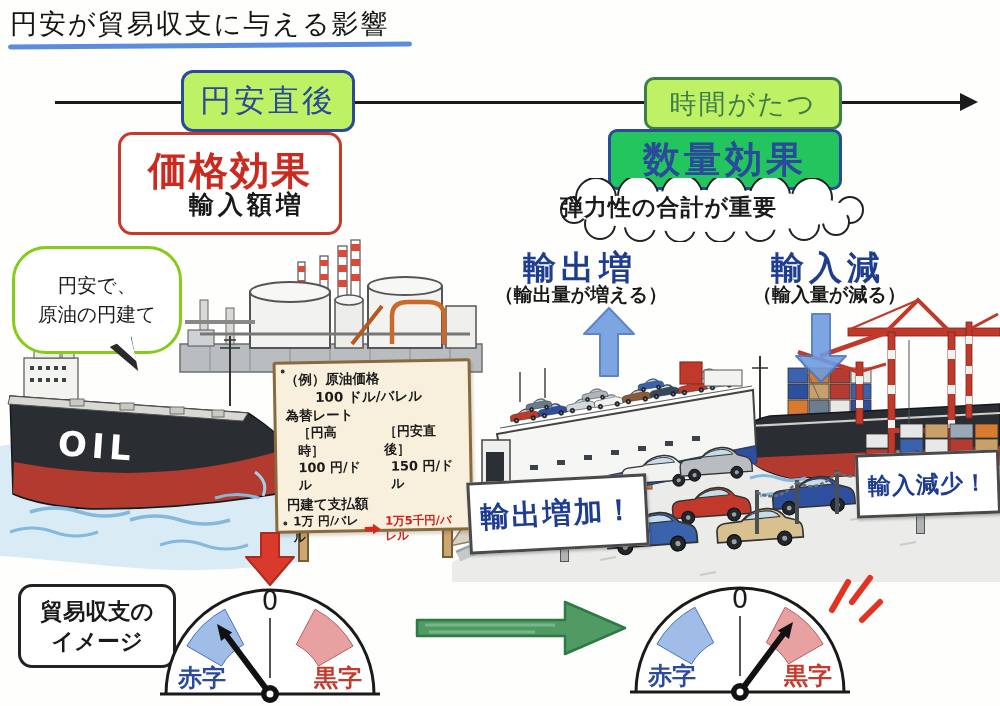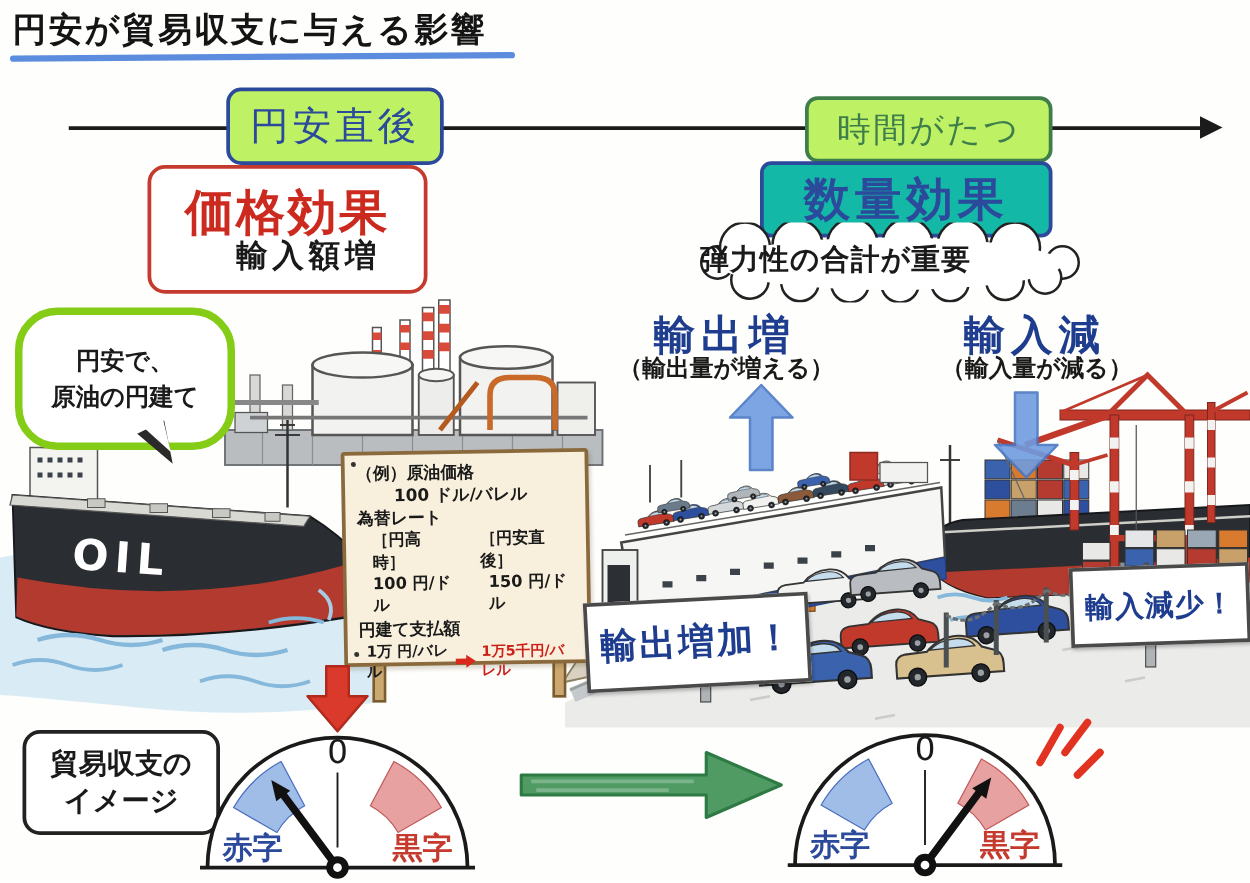--- a/index.html
+++ b/index.html
@@ -2,46 +2,46 @@
 <html><head>
 <meta charset="utf-8">
 <style>
   html,body{margin:0;padding:0;background:#ffffff;}
   #canvas{position:relative;width:1000px;height:706px;background:#fefefc;overflow:hidden;
           font-family:"DejaVu Sans",sans-serif;color:#1a1a1a;}
   .abs{position:absolute;}
   .ctr{display:flex;align-items:center;justify-content:center;text-align:center;}
 
   
-  .page-title{left:10px;top:6px;font-size:27px;font-weight:700;letter-spacing:2px;color:#141414;text-align:center;}
+  .page-title{left:10px;top:6px;font-size:27px;font-weight:400;letter-spacing:2px;color:#141414;text-align:center;}
   .title-underline{left:8px;top:43px;width:404px;height:5px;background:#4a7fd9;border-radius:3px;
                    transform:rotate(-0.4deg);opacity:.9;}
 
   
   .tl-line{left:55px;top:101px;width:912px;height:3px;background:#1b1b1b;}
   .tl-head{left:960px;top:93px;width:0;height:0;border-left:18px solid #1b1b1b;
            border-top:9px solid transparent;border-bottom:9px solid transparent;}
   .phase-box{background:#bef264;border-radius:12px;font-weight:400;margin-left:47px;}
   .phase-left{left:134px;top:70px;width:168px;height:56px;border:3.5px solid #2b4a9b;
               color:#2b4a9b;font-size:31px;letter-spacing:3px;}
   .phase-right{left:597px;top:77px;width:192px;height:47px;border:3px solid #3f7d4a;
                color:#3f7d4a;font-size:27px;letter-spacing:2px;border-radius:10px;}
 
   
   .price-box{left:118px;top:132px;width:218px;height:97px;border:3.5px solid #c43b2e;
              border-radius:14px;background:#fff;flex-direction:column;gap:2px;justify-content:center;}
   .price-title{font-size:39px;font-weight:700;color:#cc2a1e;letter-spacing:2px;line-height:1;}
   .price-sub{font-size:25px;font-weight:700;color:#191919;letter-spacing:4px;line-height:1;padding-left:34px;}
   .qty-box{left:608px;top:129px;width:228px;height:55px;border:3.5px solid #2b4a9b;border-radius:9px;
-           background:#14b8a6;color:#2b4a9b;font-size:37px;font-weight:700;letter-spacing:4px;}
+           background:#22c55e;color:#2b4a9b;font-size:37px;font-weight:700;letter-spacing:4px;}
   .cloud-text{left:560px;top:192px;width:306px;font-size:23px;font-weight:600;letter-spacing:1px;text-align:left;}
 
   
-  .bubble{left:12px;top:246px;width:164px;height:102px;border:6px solid #84cc16;border-radius:34px;
-          background:#fff;flex-direction:column;font-size:19.5px;font-weight:700;line-height:1.5;}
+  .bubble{left:12px;top:246px;width:164px;height:102px;border:3px solid #84cc16;border-radius:34px;
+          background:#fff;flex-direction:column;font-size:19.5px;font-weight:400;line-height:1.5;}
   .tailb{left:116px;top:340px;width:0;height:0;border-left:15px solid transparent;
          border-right:9px solid transparent;border-top:34px solid #2a2a2a;transform:rotate(-26deg);}
   .tailf{left:120px;top:337px;width:0;height:0;border-left:11px solid transparent;
          border-right:6px solid transparent;border-top:27px solid #ffffff;transform:rotate(-26deg);}
 
   
   .big-blue{font-size:33px;font-weight:700;color:#1e3d8f;letter-spacing:5px;}
   .sub-blk{font-size:19px;font-weight:600;color:#191919;}
 
   

